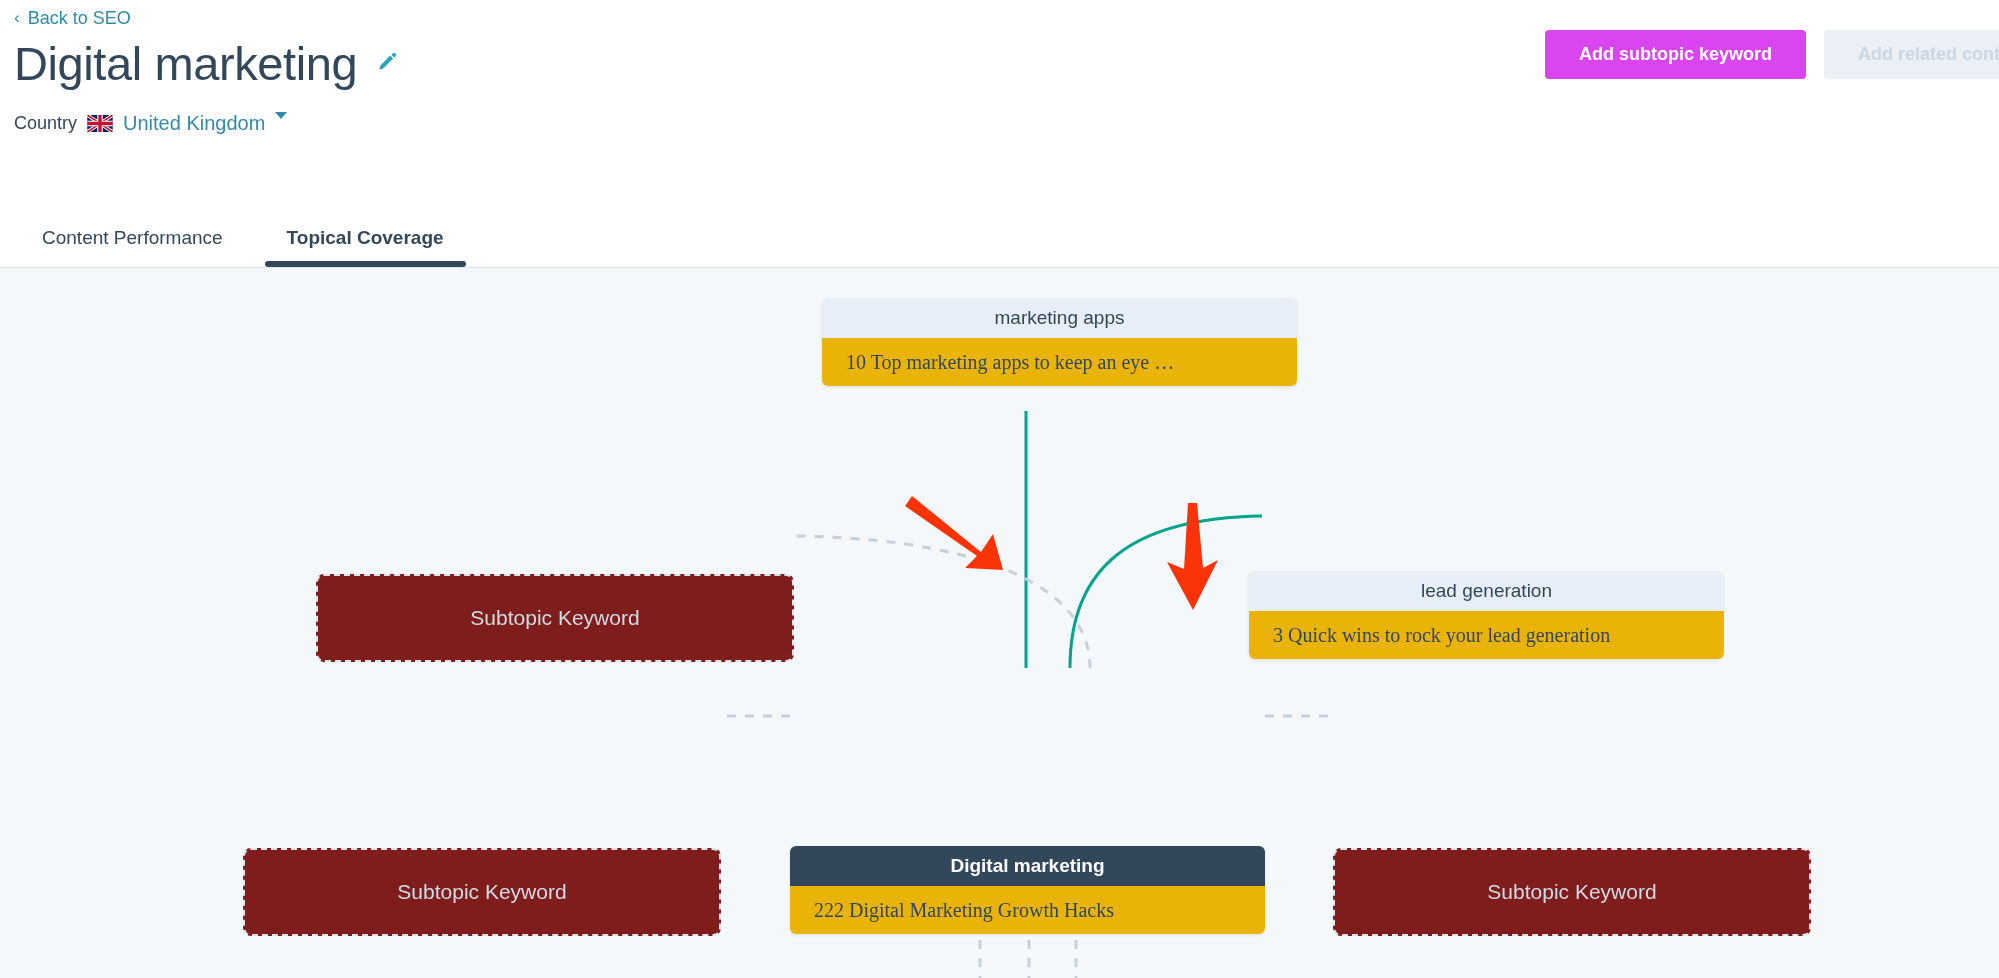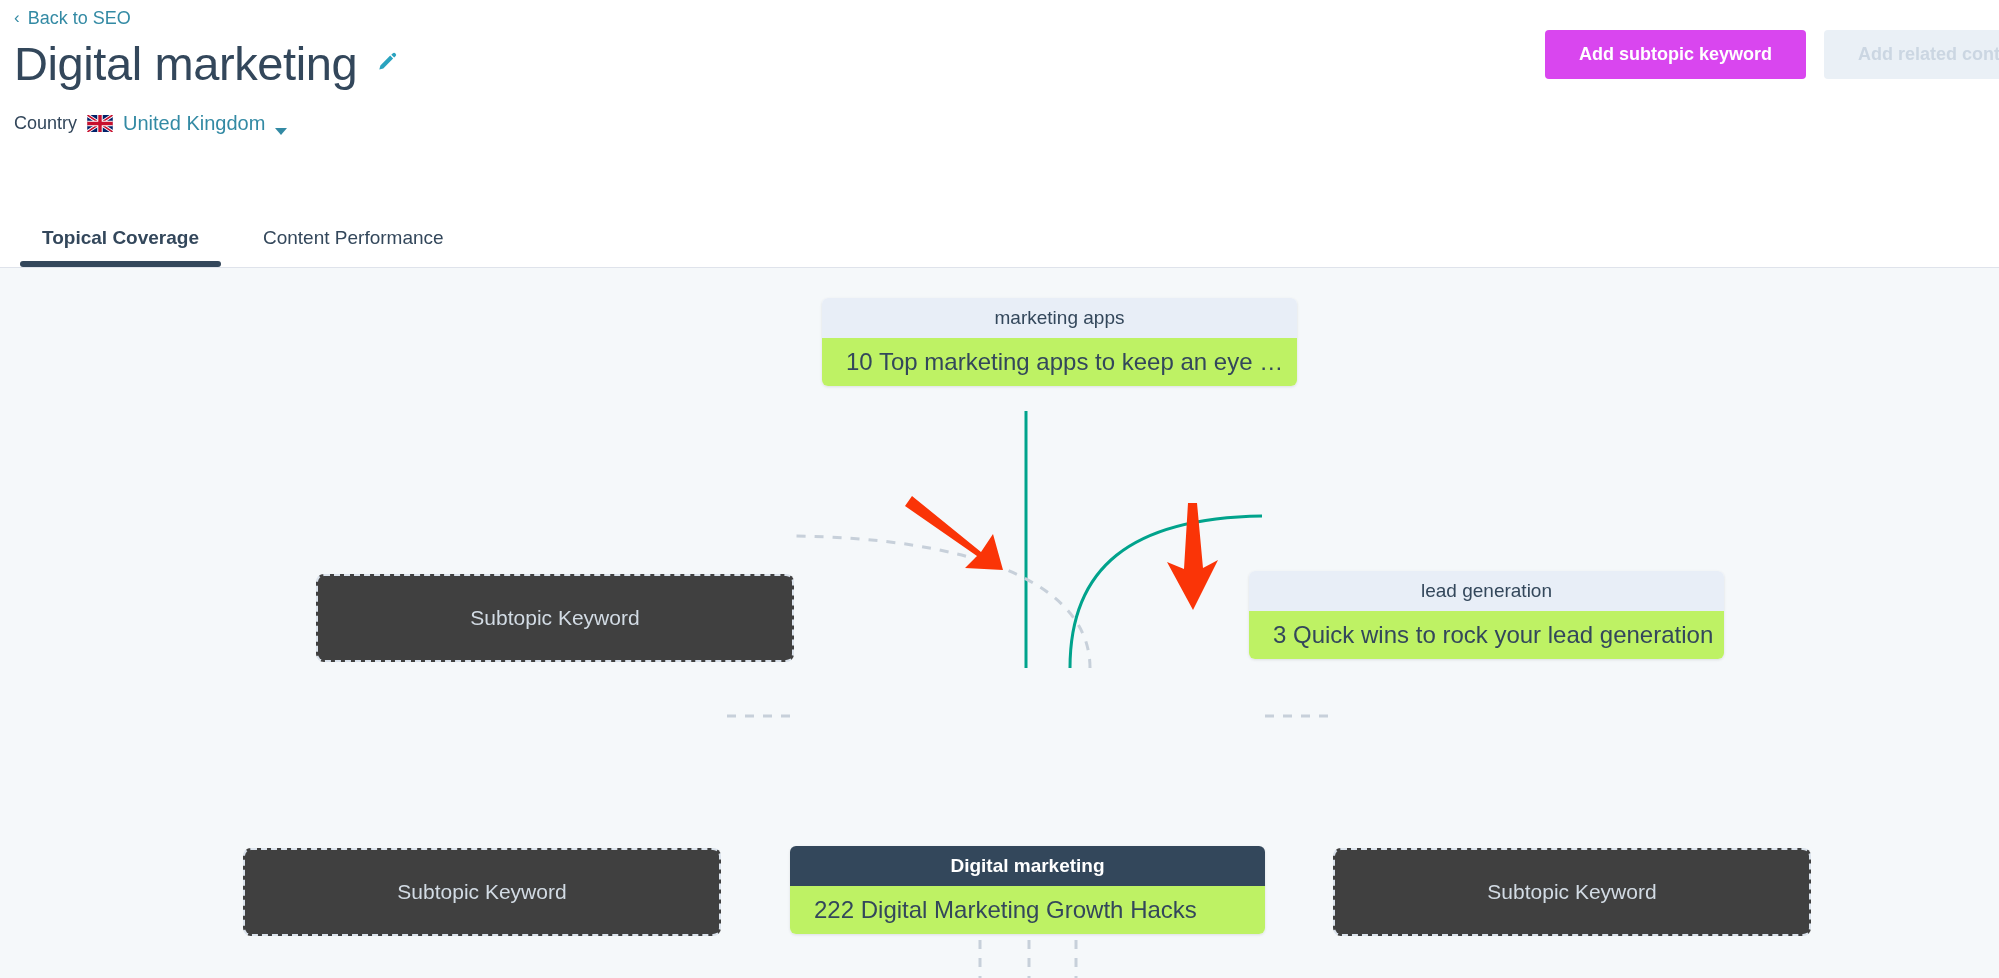--- a/index.html
+++ b/index.html
@@ -74,21 +74,21 @@
     align-items: center;
     gap: 10px;
     font-size: 18px;
   }
   .country-label { color: #33475b; font-size: 18px; }
   .flag-icon {
     width: 26px; height: 17px; display: block;
     border-radius: 1px;
   }
   .country-select {
-    display: flex; align-items: flex-end; gap: 10px;
+    display: flex; align-items: flex-start; gap: 10px;
     color: #338aa4; font-size: 20px; cursor: pointer;
   }
   .caret-down {
     width: 0; height: 0;
     border-left: 6px solid transparent;
     border-right: 6px solid transparent;
     border-top: 7px solid #338aa4;
     display: block;
   }
 
@@ -176,37 +176,38 @@
     justify-content: center;
     font-size: 19px;
     background: #e8eef7;
     color: #33475b;
   }
   .node-body {
     height: 48px;
     display: flex;
     align-items: center;
     padding: 0 24px;
-    font-size: 24px;
+    font-size: 20px;
     color: #33475b;
-    background: #bef264;
+    background: #eab308;
     white-space: nowrap;
     overflow: hidden;
+    font-family: Liberation Serif, serif;
   }
   .node.core .node-head {
     background: #33475b;
     color: #ffffff;
     font-weight: 700;
   }
 
   .placeholder {
     position: absolute;
     border: 2px dashed #dbe3ec;
     border-radius: 8px;
-    background: #404040;
+    background: #7f1d1d;
     display: flex;
     align-items: center;
     justify-content: center;
     color: #d2dbe4;
     font-size: 21px;
     cursor: pointer;
   }
 
   
   .arrow-overlay {
@@ -254,22 +255,22 @@
         <span class="caret-down"></span>
       </div>
     </div>
 
     <div class="header-actions">
       <button class="btn btn-primary">Add subtopic keyword</button>
       <button class="btn btn-disabled">Add related content</button>
     </div>
 
     <div class="tabs">
+      <div class="tab">Content Performance</div>
       <div class="tab active">Topical Coverage</div>
-      <div class="tab">Content Performance</div>
     </div>
   </div>
 
   <div class="canvas">
 
     <svg class="canvas-svg" viewBox="0 0 1999 710">
 
       <path d="M1026,400 L1026,143" stroke="#00a38c" stroke-width="3" fill="none"></path>
 
       <path d="M1070,400 C1070,300 1130,250 1262,248" stroke="#00a38c" stroke-width="3" fill="none"></path>

